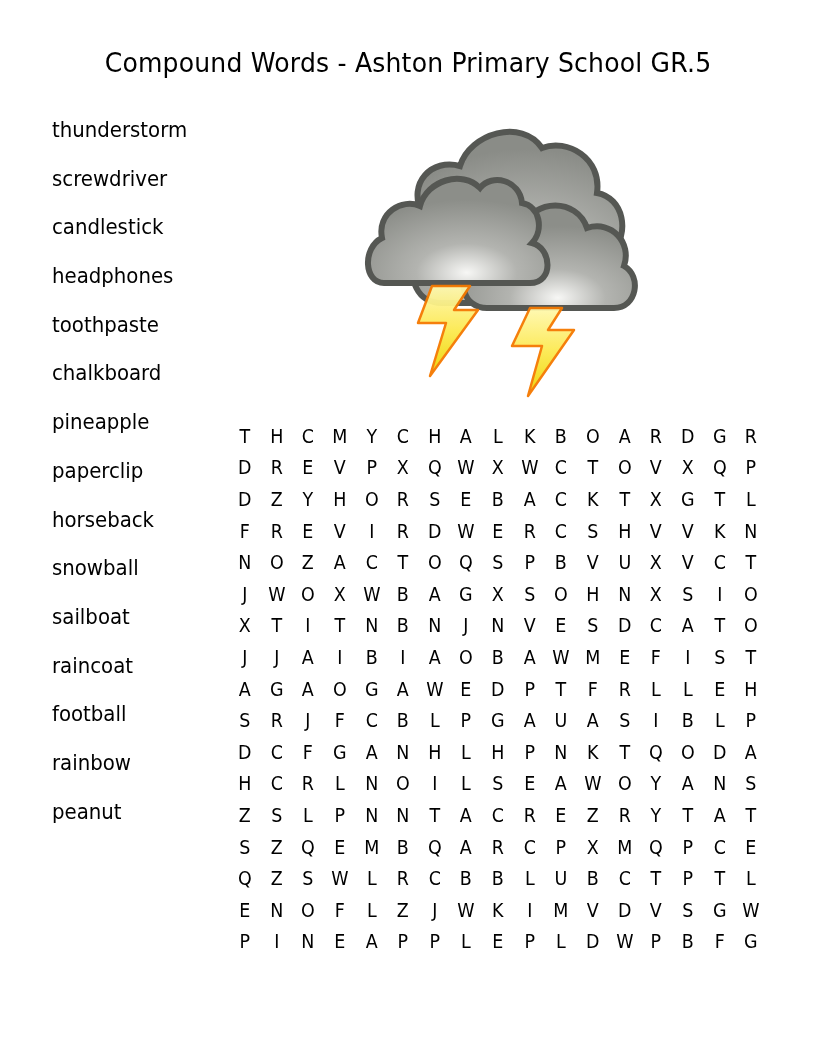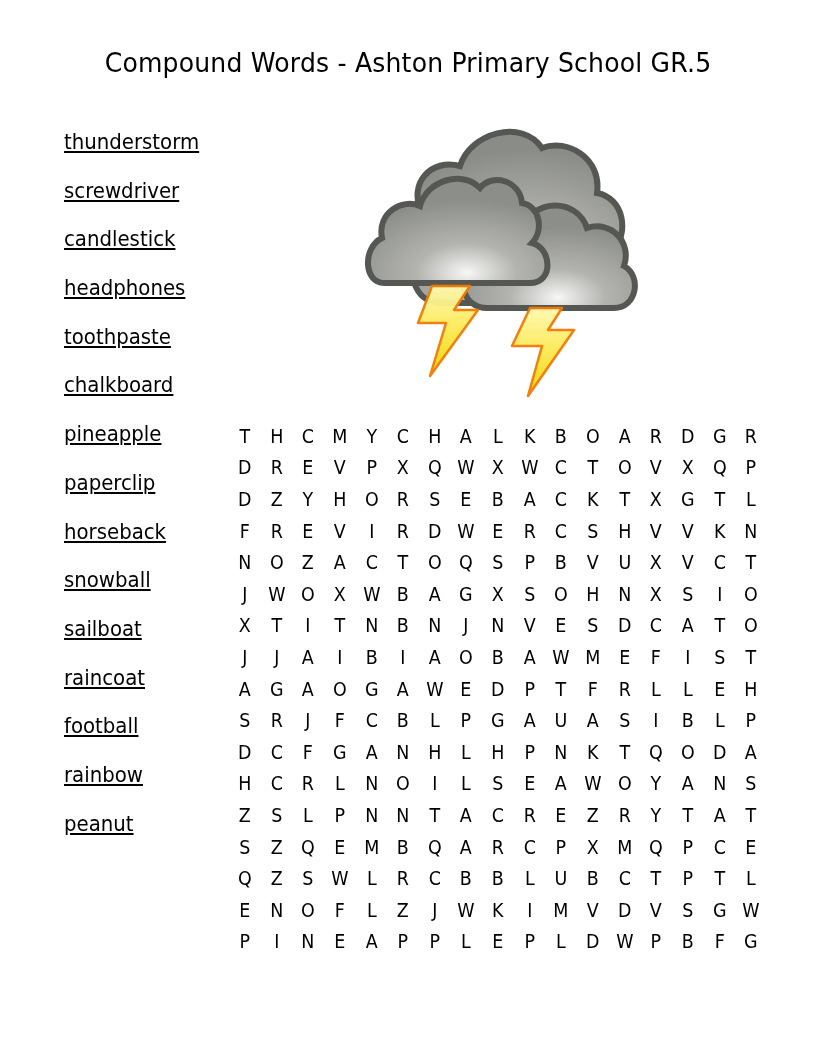--- a/index.html
+++ b/index.html
@@ -24,24 +24,23 @@
       font-size: 27px;
       letter-spacing: 0.2px;
       font-family: "DejaVu Sans", sans-serif;
       transform: scaleX(0.93);
       transform-origin: center;
     }
     .word-list {
       position: absolute;
       left: 48px;
       top: 110px;
-      margin: 16px;
+      margin: 4px;
       padding: 0;
       list-style: none;
-      text-decoration: underline;
     }
     .word-list li {
       height: 48.7px;
       line-height: 32px;
       font-size: 21px;
       font-family: "DejaVu Sans", sans-serif;
       transform: scaleX(0.94);
       transform-origin: left center;
     }
     .illustration {

